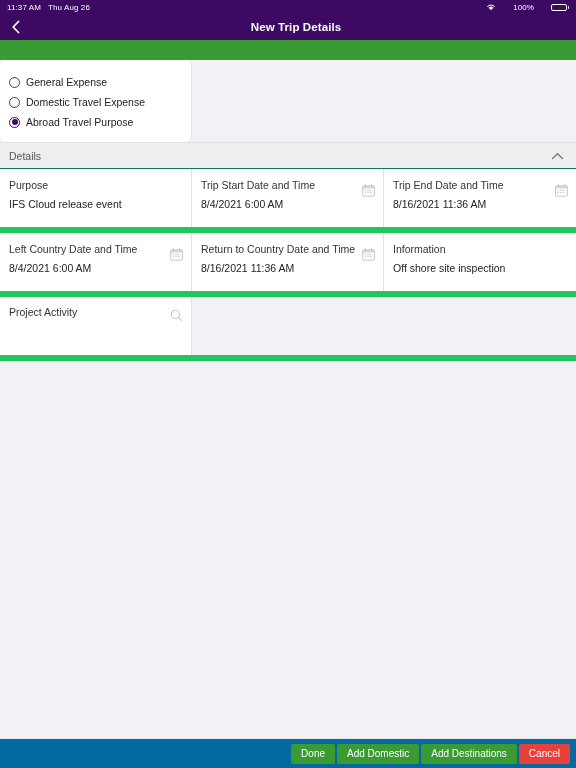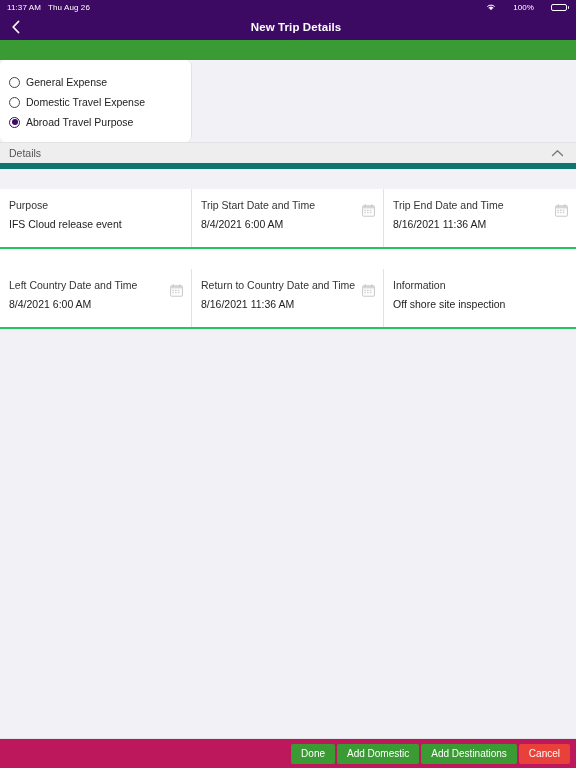--- a/index.html
+++ b/index.html
@@ -115,34 +115,33 @@
   .radio-outer.unselected { border-color: #444; }
   .radio-inner { width: 6px; height: 6px; border-radius: 50%; background: #3c0963; }
   .radio-label { font-size: 10.5px; color: #222222; }
   .radio-filler { flex: 1; background: #f2f1f5; }
 
   
   .details-header {
     height: 27px;
     background: #eeeeee;
     border-top: 1px solid #e2e2e5;
-    border-bottom: 6px solid #0f766e;
+    border-bottom: 1px solid #0f766e;
     display: flex;
     align-items: center;
     justify-content: space-between;
     padding: 0 12px 0 9px;
     cursor: pointer;
   }
   .details-title { font-size: 10.5px; color: #555555; }
 
   .field-grid { background: #ffffff; }
   .field-row {
     display: flex;
-    border-bottom: 2px solid #22c55e;
-    margin-top: 20px;
+    border-bottom: 6px solid #22c55e;
   }
   .field-cell {
     position: relative;
     padding: 10px 9px 10px 9px;
     border-right: 1px solid #e2e2e5;
     min-height: 58px;
   }
   .field-cell.c1 { width: 192px; }
   .field-cell.c2 { width: 192px; }
   .field-cell.c3 { width: 192px; border-right: none; }
@@ -175,21 +174,21 @@
   .body-filler {
     height: 399px;
     background: #f2f1f5;
   }
 
   
   .bottom-bar {
     position: absolute;
     left: 0; right: 0; bottom: 0;
     height: 30px;
-    background: #be185d;
+    background: #0369a1;
     border-top: 1px solid #e4e4e8;
     display: flex;
     align-items: center;
     justify-content: flex-end;
     padding-right: 6px;
     gap: 2px;
   }
   .action-btn {
     height: 20px;
     padding: 0 10px;
@@ -375,20 +374,32 @@
           </svg>
         </span>
       </div>
 
       <div class="field-cell c3">
         <div class="field-label">Information</div>
         <div class="field-value">Off shore site inspection</div>
       </div>
     </div>
 
+    <div class="field-row">
+      <div class="field-cell c1 short">
+        <div class="field-label">Project Activity</div>
+        <span class="field-icon">
+          <svg width="13" height="13" viewBox="0 0 13 13">
+            <circle cx="5.4" cy="5.4" r="4.1" fill="none" stroke="#a0a0a0" stroke-width="1.1"></circle>
+            <line x1="8.5" y1="8.5" x2="11.6" y2="11.6" stroke="#a0a0a0" stroke-width="1.1" stroke-linecap="round"></line>
+          </svg>
+        </span>
+      </div>
+      <div class="field-cell wide-empty"></div>
+    </div>
 
   </div>
 
   <div class="body-filler"></div>
 </div>
 
 <div class="bottom-bar">
   <button class="action-btn green">Done</button>
   <button class="action-btn green">Add Domestic</button>
   <button class="action-btn green">Add Destinations</button>

